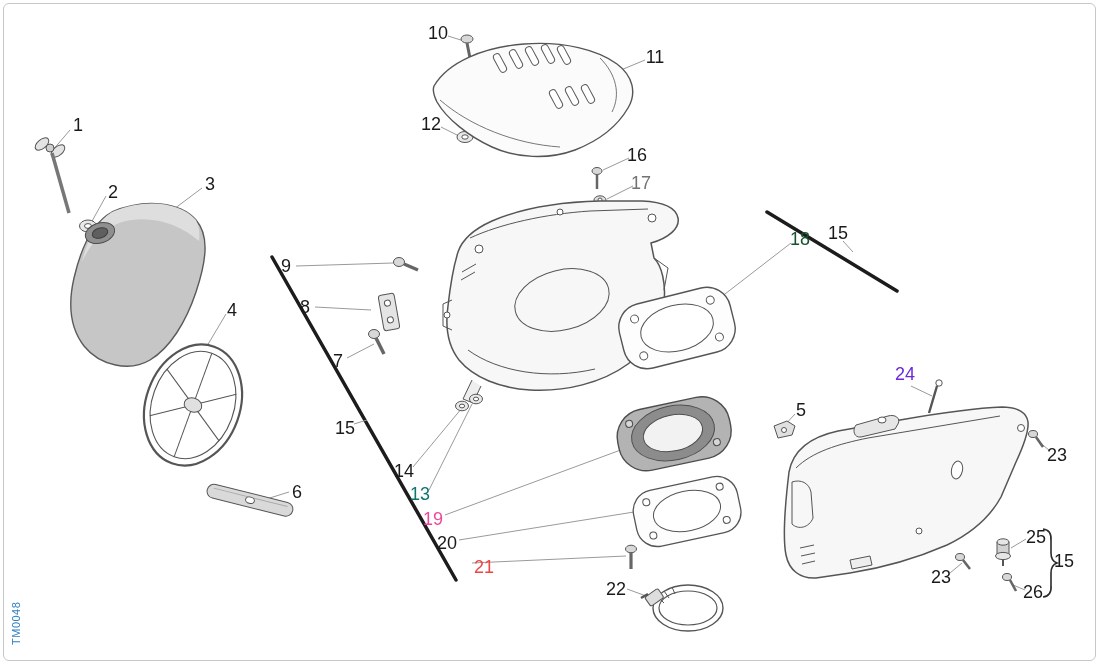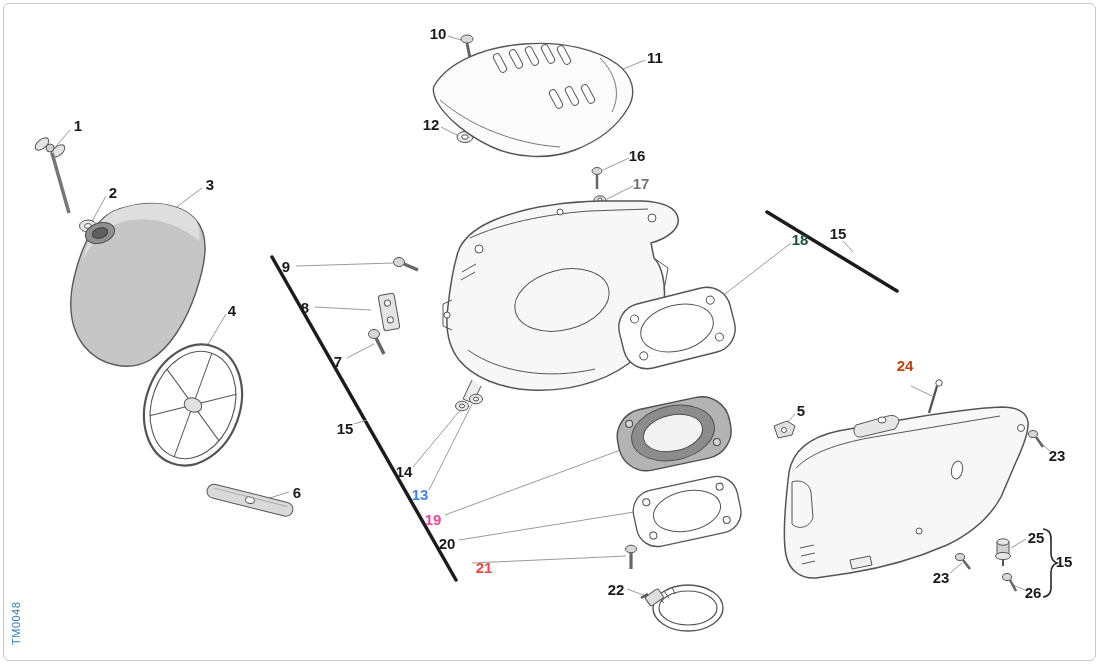--- a/index.html
+++ b/index.html
@@ -8,21 +8,21 @@
     font-family:"Liberation Sans", sans-serif; overflow:hidden;
   }
   .frame {
     position:absolute; left:3px; top:3px; right:3px; bottom:3px;
     border:1px solid #c7c7c7; border-radius:6px; pointer-events:none;
   }
   svg.drawing { position:absolute; left:0; top:0; width:1099px; height:664px; }
   .callout-layer { position:absolute; left:0; top:0; width:100%; height:100%; }
   .callout {
     position:absolute; transform:translate(-50%,-50%);
-    font-size:15px; font-weight:bold; color:#1a1a1a; line-height:1;
+    font-size:18px; font-weight:normal; color:#1a1a1a; line-height:1;
     white-space:nowrap;
   }
   .code {
     position:absolute; left:10px; top:645px;
     transform:rotate(-90deg); transform-origin:0 0;
     color:var(--code-color,#2f7fc1); font-size:11px; letter-spacing:0.5px;
   }
 </style>
 </head>
 <body>
@@ -271,35 +271,35 @@
       <div class="callout" style="left: 210px; top: 184px; color: rgb(26, 26, 26);">3</div>
       <div class="callout" style="left: 232px; top: 310px; color: rgb(26, 26, 26);">4</div>
       <div class="callout" style="left: 801px; top: 410px; color: rgb(26, 26, 26);">5</div>
       <div class="callout" style="left: 297px; top: 492px; color: rgb(26, 26, 26);">6</div>
       <div class="callout" style="left: 338px; top: 361px; color: rgb(26, 26, 26);">7</div>
       <div class="callout" style="left: 305px; top: 307px; color: rgb(26, 26, 26);">8</div>
       <div class="callout" style="left: 286px; top: 266px; color: rgb(26, 26, 26);">9</div>
       <div class="callout" style="left: 438px; top: 33px; color: rgb(26, 26, 26);">10</div>
       <div class="callout" style="left: 655px; top: 57px; color: rgb(26, 26, 26);">11</div>
       <div class="callout" style="left: 431px; top: 124px; color: rgb(26, 26, 26);">12</div>
-      <div class="callout" style="left: 420px; top: 494px; color: #3b82f6;">13</div>
+      <div class="callout" style="left: 420px; top: 494px; color: #0f766e;">13</div>
       <div class="callout" style="left: 404px; top: 471px; color: rgb(26, 26, 26);">14</div>
       <div class="callout" style="left: 345px; top: 428px; color: rgb(26, 26, 26);">15</div>
       <div class="callout" style="left: 838px; top: 233px; color: rgb(26, 26, 26);">15</div>
       <div class="callout" style="left: 1064px; top: 561px; color: rgb(26, 26, 26);">15</div>
       <div class="callout" style="left: 637px; top: 155px; color: rgb(26, 26, 26);">16</div>
       <div class="callout" style="left: 641px; top: 183px; color: #737373;">17</div>
       <div class="callout" style="left: 800px; top: 239px; color: #14532d;">18</div>
       <div class="callout" style="left: 433px; top: 519px; color: #ec4899;">19</div>
       <div class="callout" style="left: 447px; top: 543px; color: rgb(26, 26, 26);">20</div>
       <div class="callout" style="left: 484px; top: 567px; color: #ef4444;">21</div>
       <div class="callout" style="left: 616px; top: 589px; color: rgb(26, 26, 26);">22</div>
       <div class="callout" style="left: 1057px; top: 455px; color: rgb(26, 26, 26);">23</div>
       <div class="callout" style="left: 941px; top: 577px; color: rgb(26, 26, 26);">23</div>
-      <div class="callout" style="left: 905px; top: 365px; color: #c2410c;">24</div>
+      <div class="callout" style="left: 905px; top: 374px; color: #6d28d9;">24</div>
       <div class="callout" style="left: 1036px; top: 537px; color: rgb(26, 26, 26);">25</div>
       <div class="callout" style="left: 1033px; top: 592px; color: rgb(26, 26, 26);">26</div>
     </div>
 
   <div class="code">TM0048</div>
 
   <div class="frame"></div>
 </div>
 
 </body></html>

